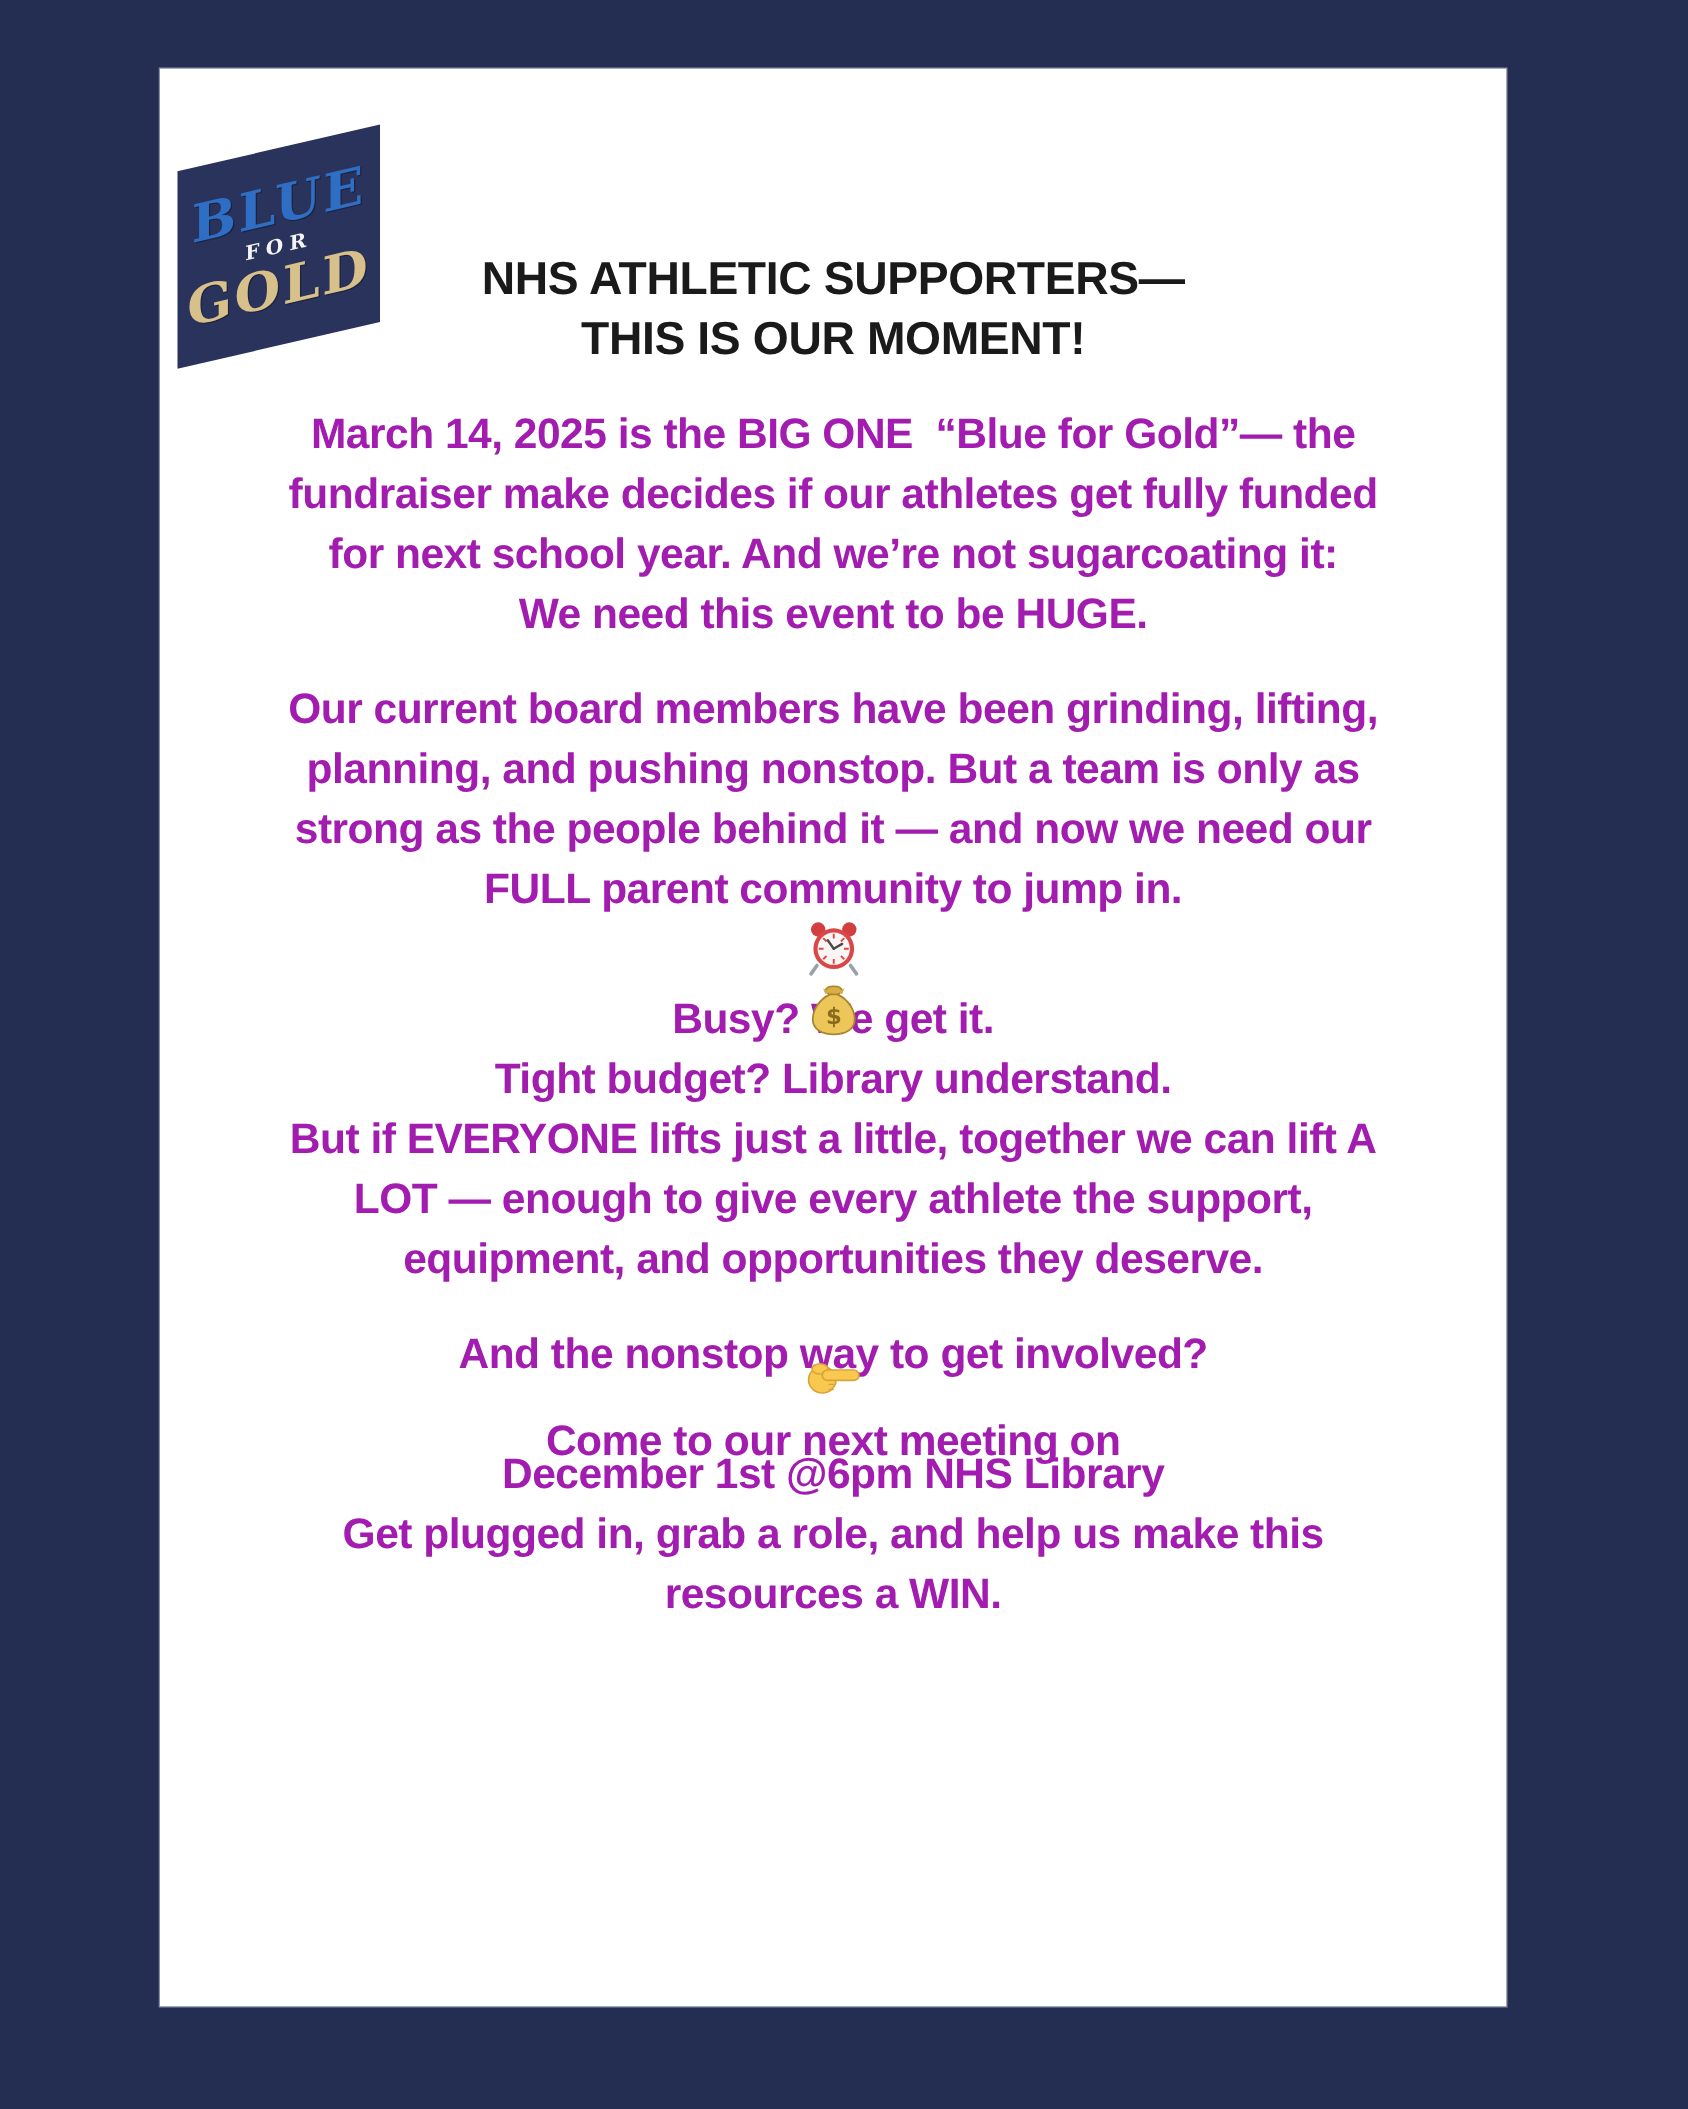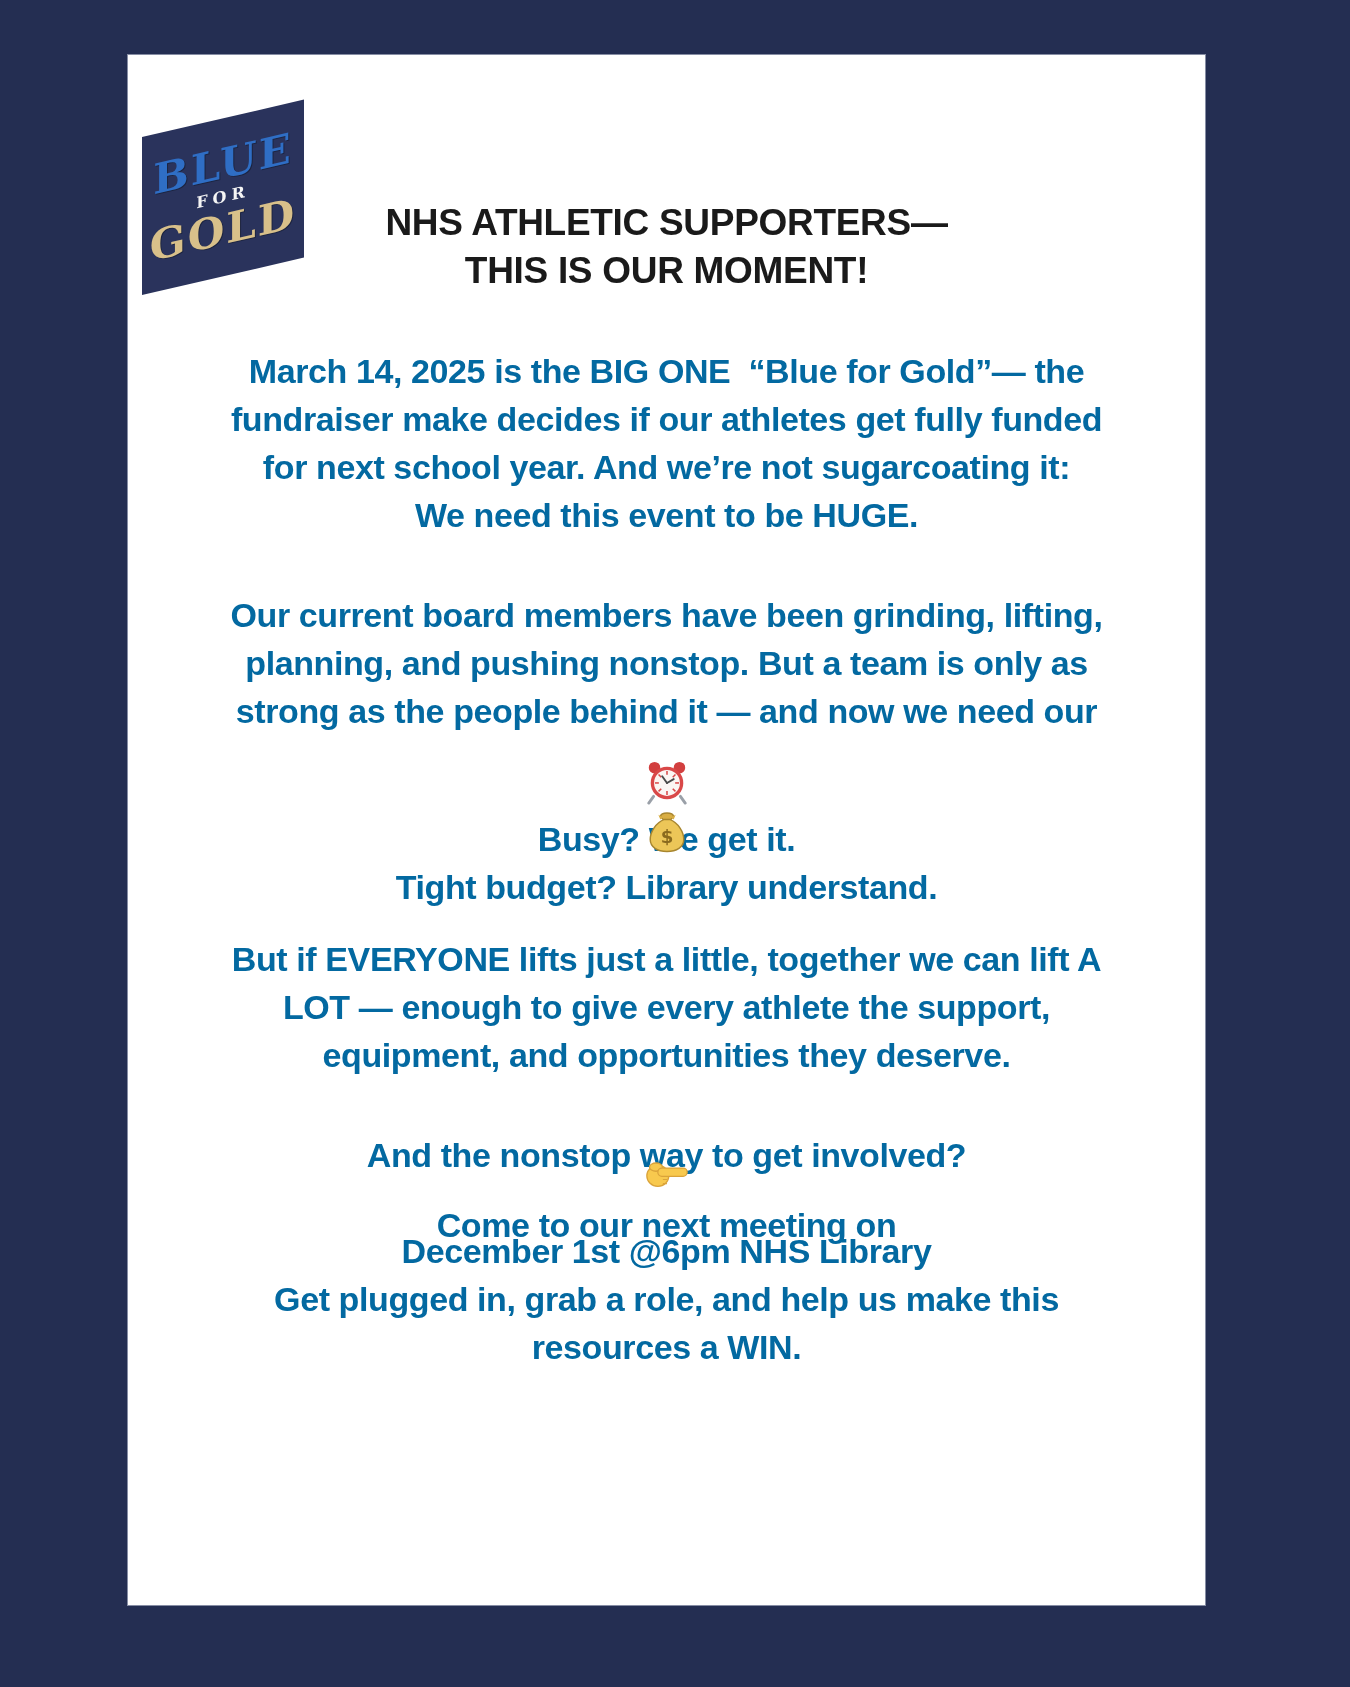--- a/index.html
+++ b/index.html
@@ -69,23 +69,23 @@
     margin: 0 auto;
     padding-top: 144px;
     text-align: center;
     color: #1a1a1a;
     font-size: 37px;
     line-height: 48px;
     font-weight: 700;
     letter-spacing: -0.3px;
   }
   .para {
-    margin-top: 52px;
+    margin-top: 28px;
     text-align: center;
-    color: #0369a1;
+    color: #a21caf;
     font-size: 34px;
     line-height: 48px;
     font-weight: 700;
     letter-spacing: -0.4px;
   }
   .line { white-space: pre-wrap; }
 
   .icon-line {
     display: flex;
     align-items: center;
@@ -117,20 +117,21 @@
       <div class="line">March 14, 2025 is the BIG ONE  “Blue for Gold”— the</div>
       <div class="line">fundraiser make decides if our athletes get fully funded</div>
       <div class="line">for next school year. And we’re not sugarcoating it:</div>
       <div class="line">We need this event to be HUGE.</div>
     </div>
 
     <div class="para">
       <div class="line">Our current board members have been grinding, lifting,</div>
       <div class="line">planning, and pushing nonstop. But a team is only as</div>
       <div class="line">strong as the people behind it — and now we need our</div>
+      <div class="line">FULL parent community to jump in.</div>
     </div>
 
     <div class="para">
 
       <div class="icon-line">
         <svg width="46" height="46" viewBox="0 0 48 48">
           <circle cx="11" cy="9" r="6" fill="#d23f3f"></circle>
           <circle cx="37" cy="9" r="6" fill="#d23f3f"></circle>
           <line x1="10" y1="39" x2="5" y2="46" stroke="#9aa0a8" stroke-width="3" stroke-linecap="round"></line>
           <line x1="38" y1="39" x2="43" y2="46" stroke="#9aa0a8" stroke-width="3" stroke-linecap="round"></line>

